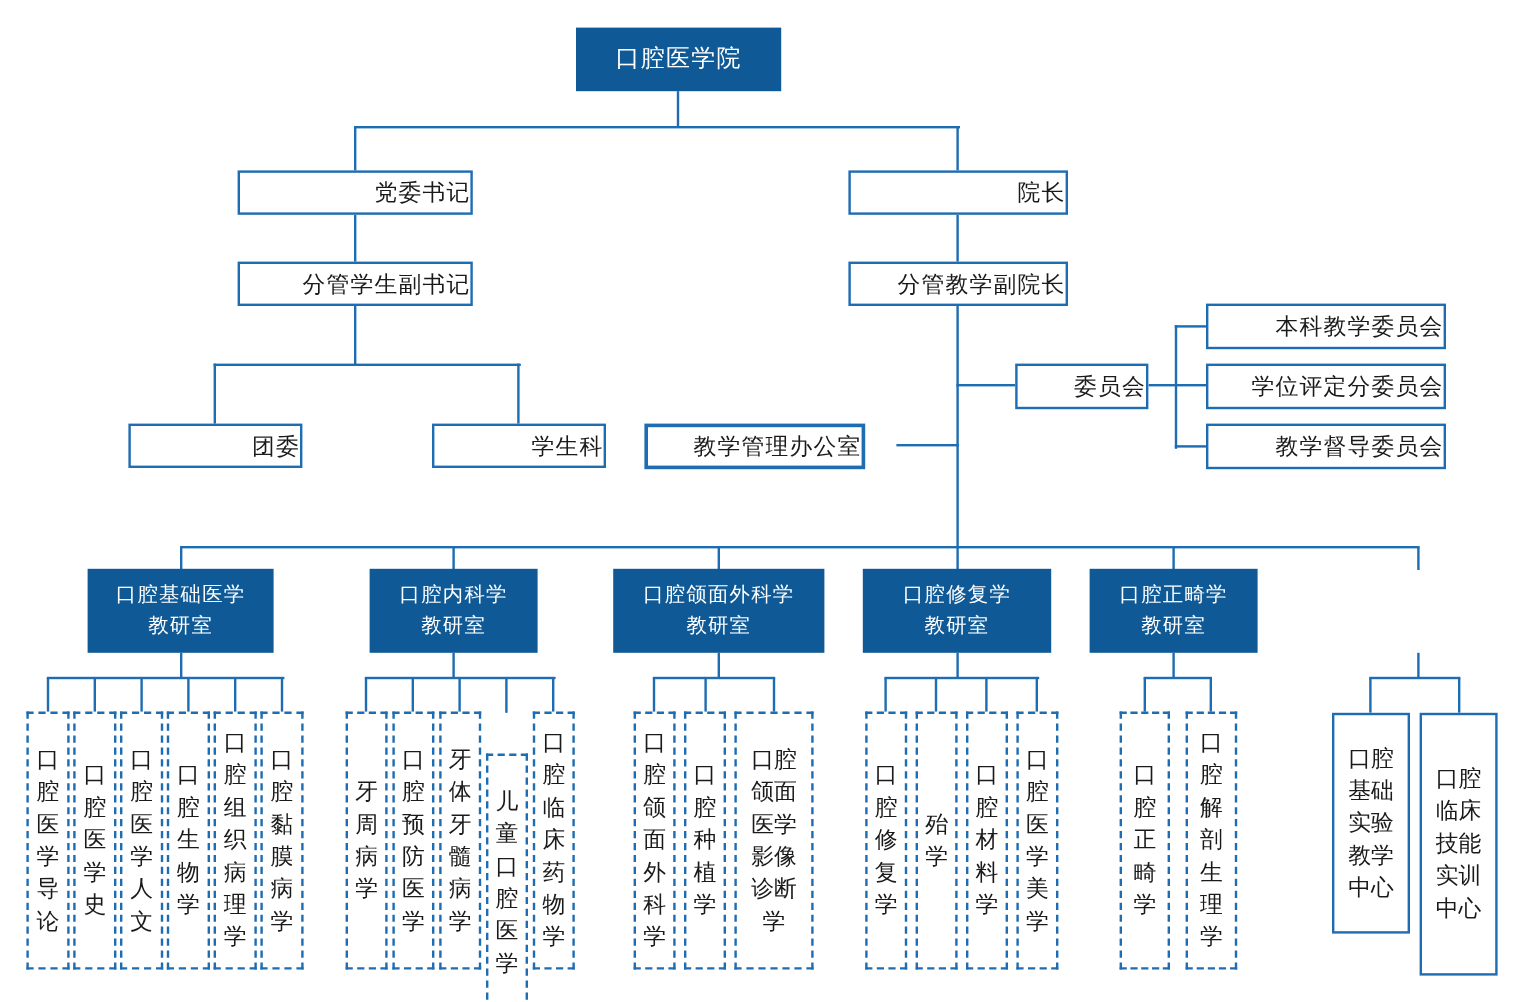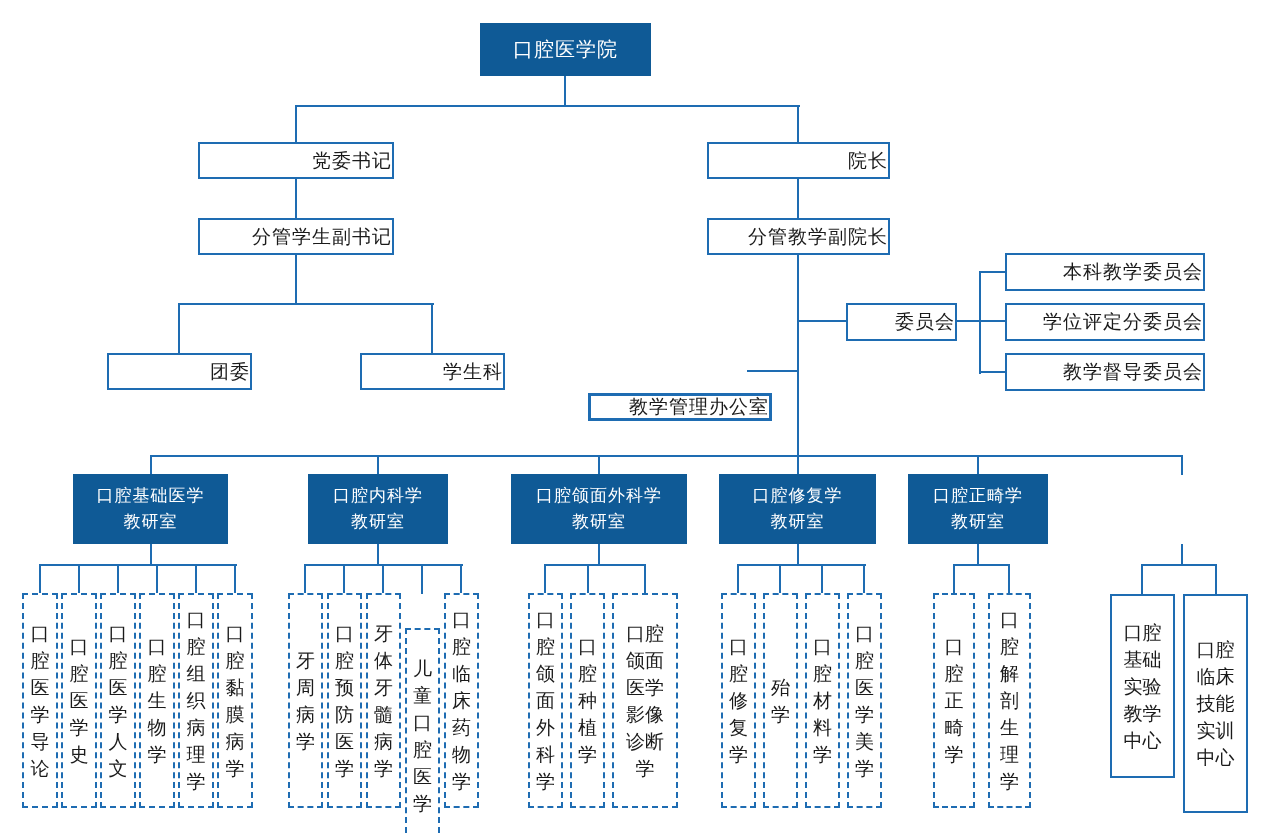--- a/index.html
+++ b/index.html
@@ -110,21 +110,21 @@
   <div class="b" style="left:360px;top:353px;width:145px;height:37px;">
     <span>学生科</span>
   </div>
 
   <div class="b" style="left:707px;top:142px;width:183px;height:37px;">
     <span>院长</span>
   </div>
   <div class="b" style="left:707px;top:218px;width:183px;height:37px;">
     <span>分管教学副院长</span>
   </div>
-  <div class="b thick" style="left:588px;top:353px;width:184px;height:28px;margin-top:40px;">
+  <div class="b thick" style="left:537px;top:353px;width:184px;height:38px;">
     <span>教学管理办公室</span>
   </div>
   <div class="b" style="left:846px;top:303px;width:111px;height:38px;">
     <span>委员会</span>
   </div>
   <div class="b" style="left:1005px;top:253px;width:200px;height:38px;">
     <span>本科教学委员会</span>
   </div>
   <div class="b" style="left:1005px;top:303px;width:200px;height:38px;">
     <span>学位评定分委员会</span>

